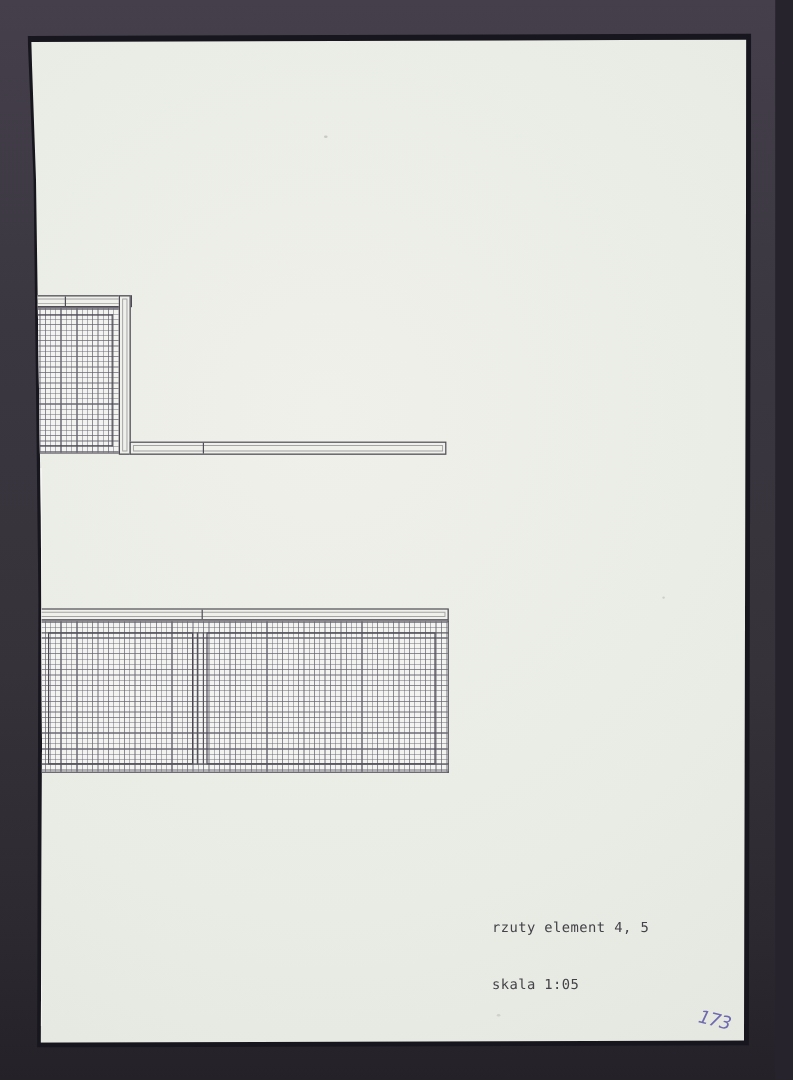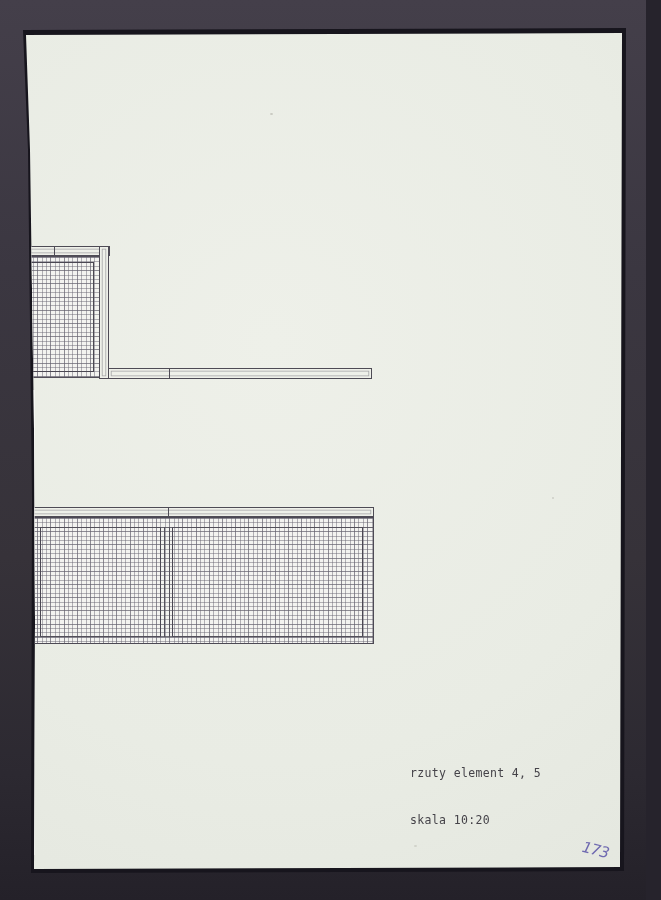--- a/index.html
+++ b/index.html
@@ -93,21 +93,21 @@
 
       <div class="vline" style="left:163.5px;top:527px;height:110px;"></div>
       <div class="vline" style="left:168.8px;top:527px;height:110px;"></div>
 
       <div class="hline" style="left:24px;top:526.5px;width:349.5px;opacity:.8;"></div>
       <div class="hline" style="left:24px;top:636px;width:349.5px;opacity:.8;"></div>
     </div>
 
     <div class="caption">
       <div>rzuty element 4, 5</div>
-      <div>skala 10:20</div>
+      <div>skala 1:05</div>
     </div>
 
     <div class="page-number">173</div>
 
     <div class="speck" style="left:270px;top:113px;width:3px;height:2px;opacity:.35;"></div>
     <div class="speck" style="left:552px;top:497px;width:2px;height:2px;opacity:.3;"></div>
     <div class="speck" style="left:414px;top:845px;width:3px;height:2px;opacity:.25;"></div>
 
     <div class="edge-highlight"></div>
   </div>

